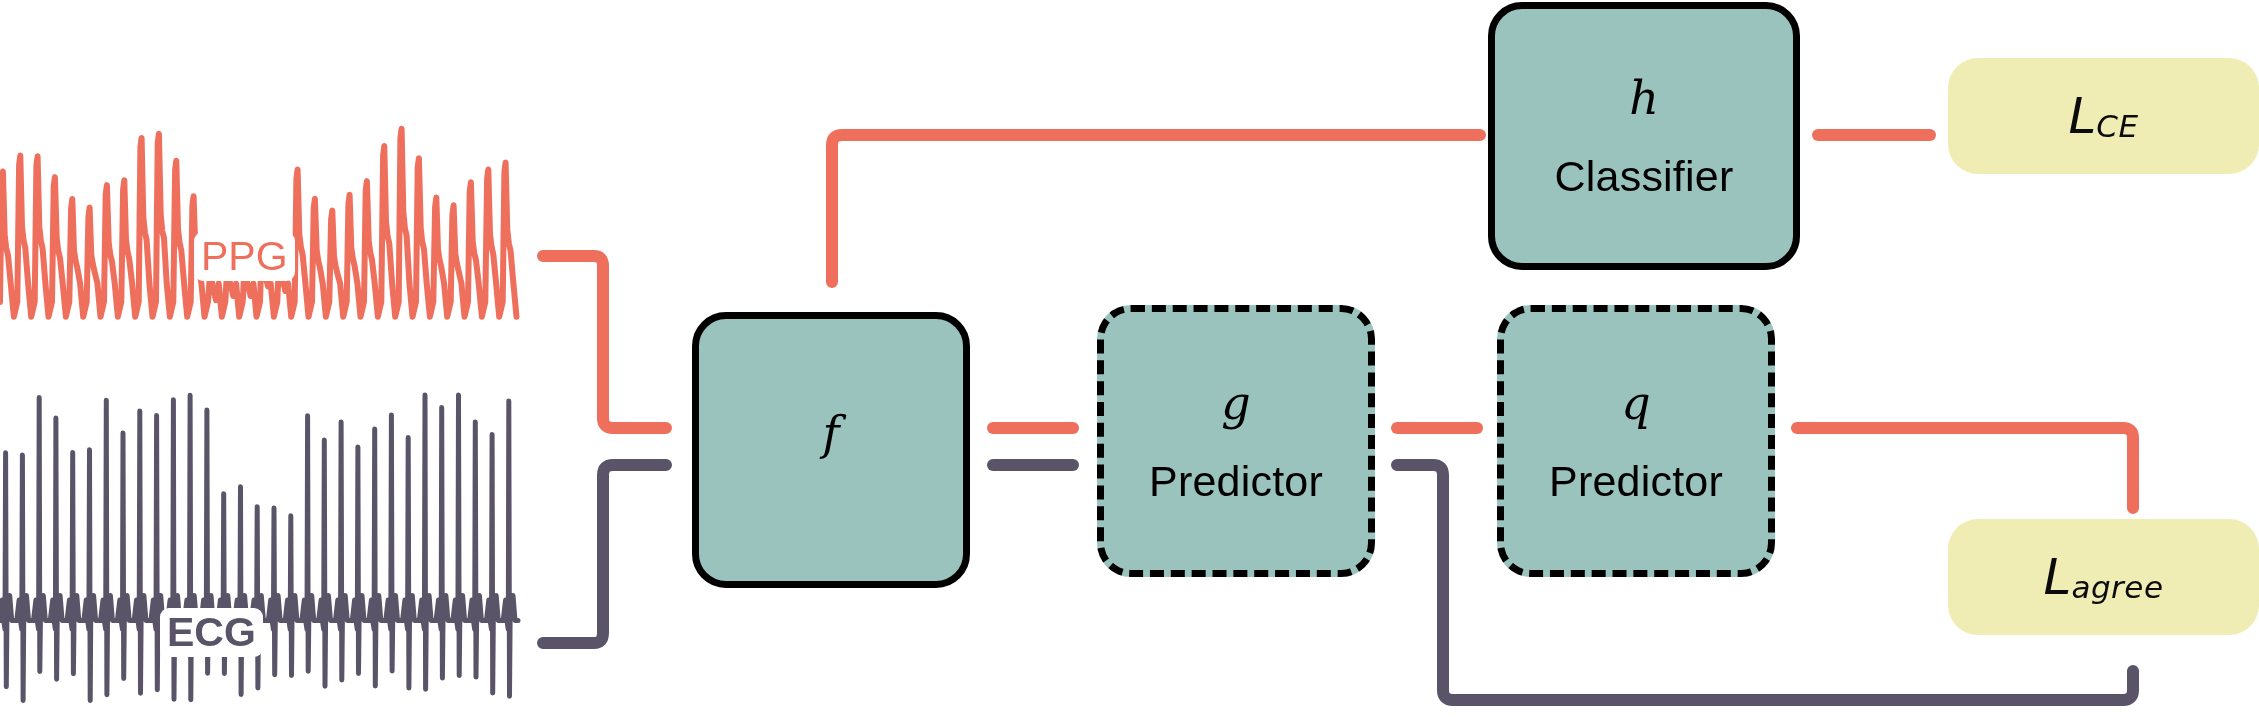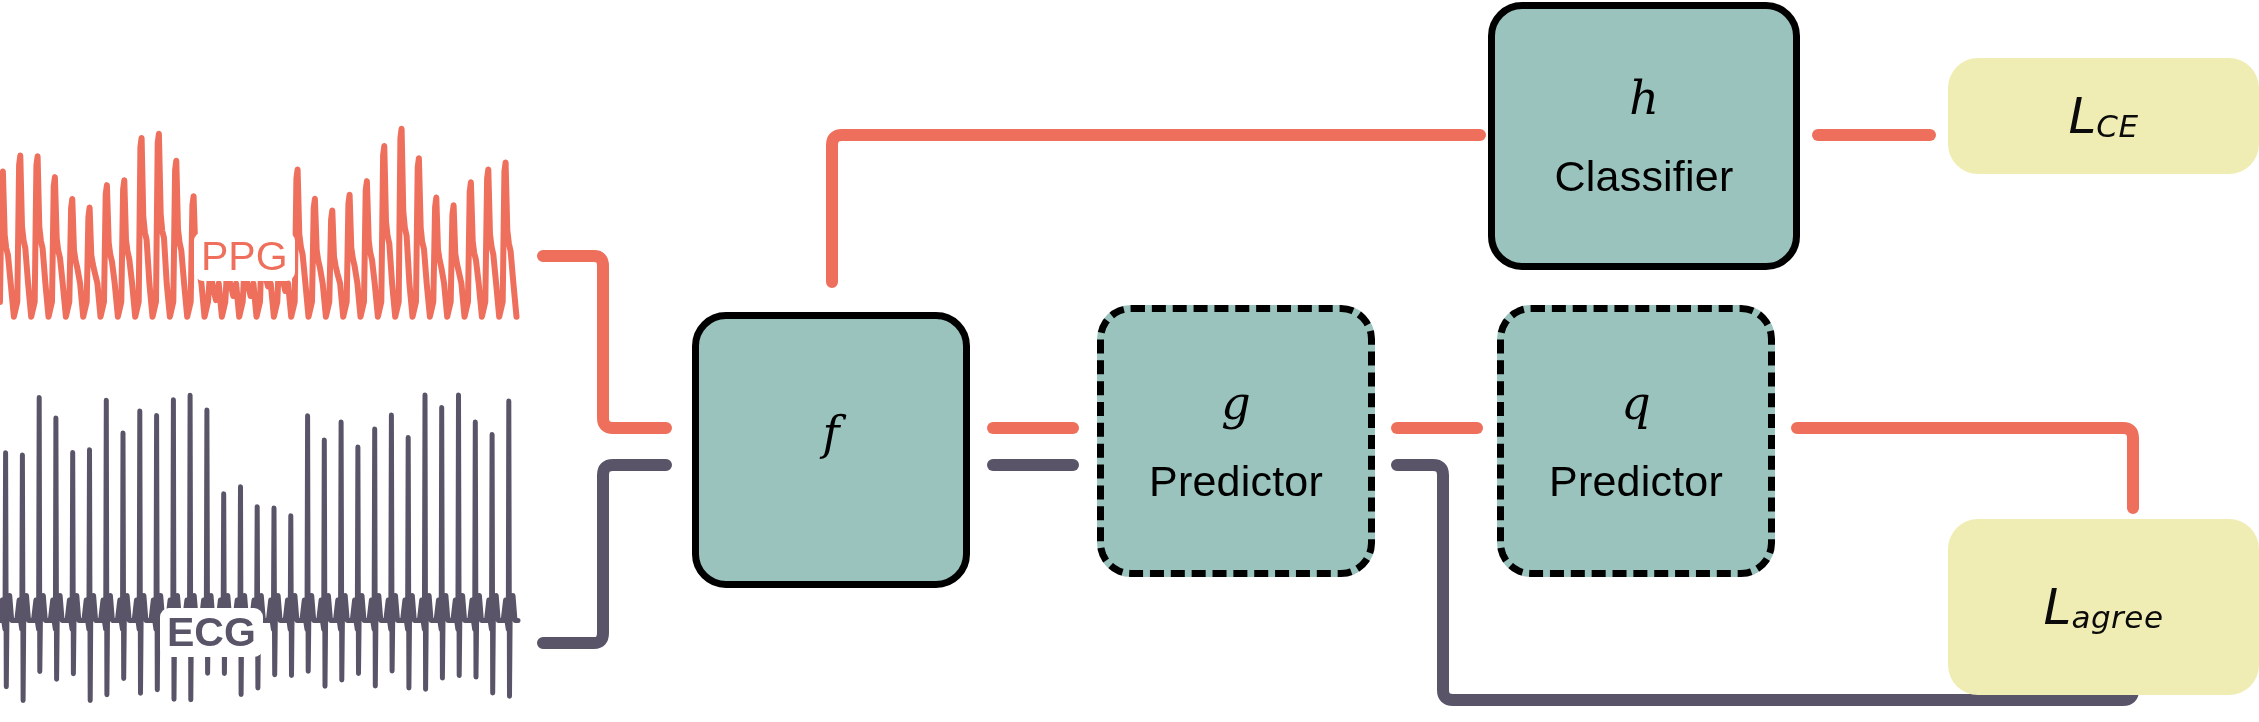--- a/index.html
+++ b/index.html
@@ -167,19 +167,19 @@
     <div class="sym">h</div>
     <div class="cap">Classifier</div>
   </div>
 
   <div class="loss" style="left:1948px; top:58px; width:311px; height:116px;">
     <div class="lbl">
       <span>L</span><sub>CE</sub>
     </div>
   </div>
 
-  <div class="loss" style="left:1948px; top:519px; width:311px; height:176px;">
+  <div class="loss" style="left:1948px; top:519px; width:311px; height:116px;">
     <div class="lbl">
       <span>L</span><sub>agree</sub>
     </div>
   </div>
 
 </div>
 
 </body></html>

